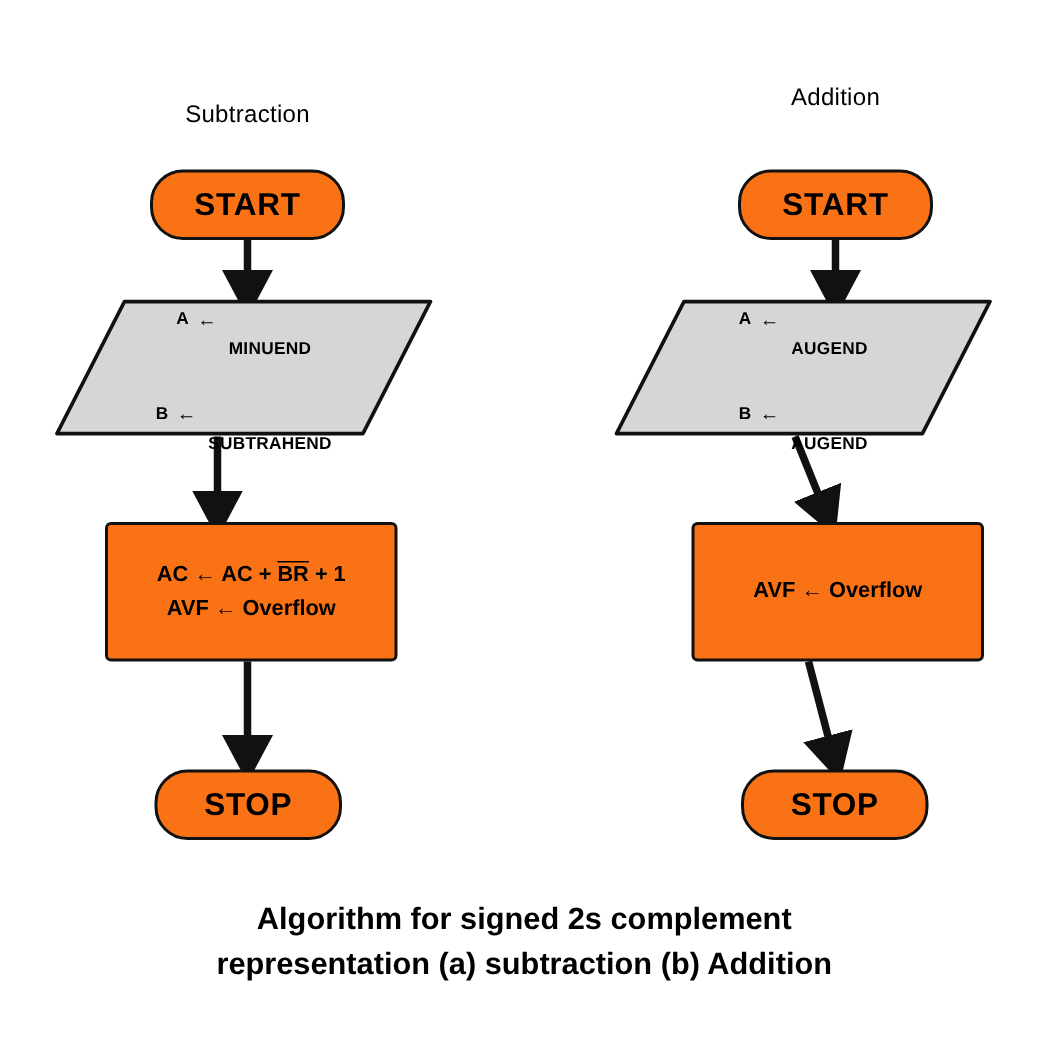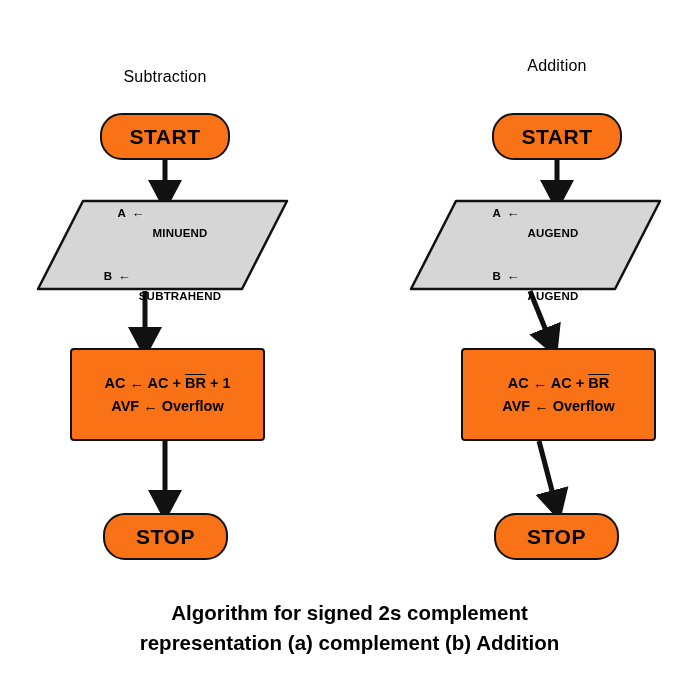--- a/index.html
+++ b/index.html
@@ -175,25 +175,22 @@
     <div class="io-row">
       <span class="var">B</span>
       <span class="arrow">←</span>
       <span class="val">AUGEND</span>
     </div>
   </div>
 </div>
 
 <div class="node process" style="left:461px; top:348px; width:195px; height:93px; border-radius:4px;">
   <div class="line">
-    <span>AC ← AC + </span><span class="ovl">BR</span><span></span>
-  </div>
-  <div class="line">
     <span>AVF ← Overflow</span>
   </div>
 </div>
 
 <div class="node terminal" style="left:494px; top:513px; width:125px; height:47px;">
   <span class="label">STOP</span>
 </div>
 
 <div class="caption" style="top:598px;">Algorithm for signed 2s complement</div>
-<div class="caption" style="top:628px;">representation (a) complement (b) Addition</div>
+<div class="caption" style="top:628px;">representation (a) subtraction (b) Addition</div>
 
 </body></html>

